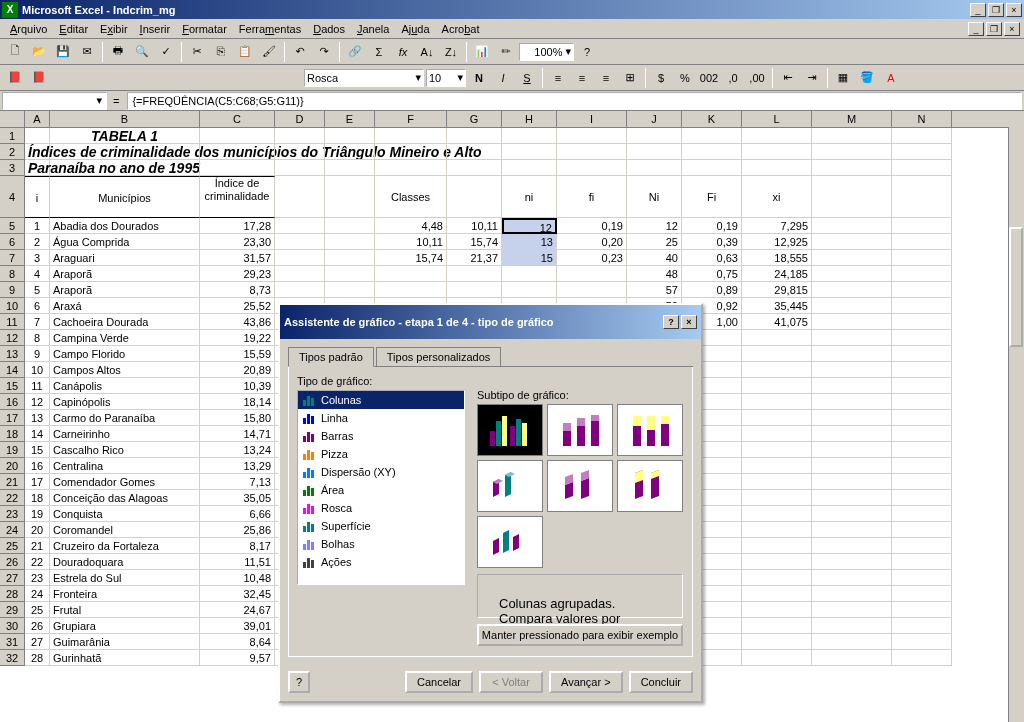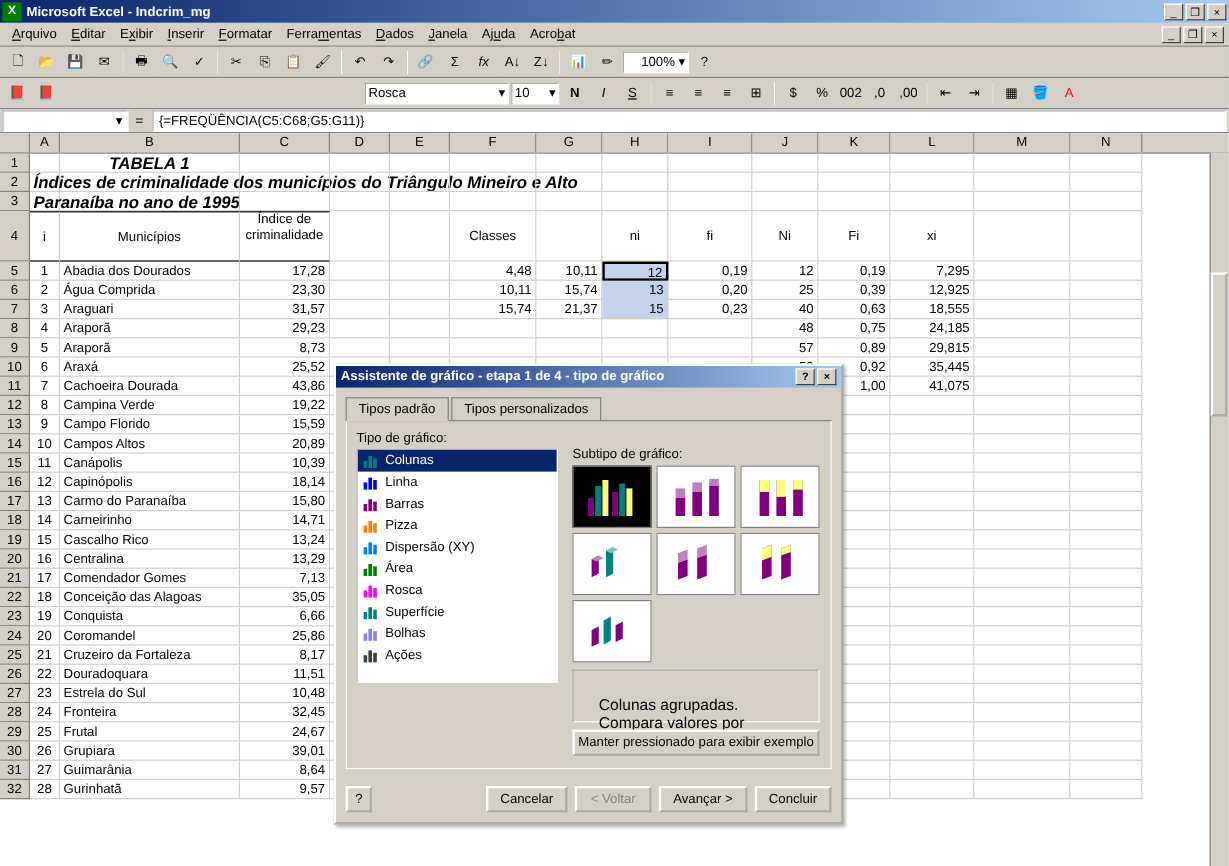--- a/index.html
+++ b/index.html
@@ -43,21 +43,21 @@
 .c-N { width: 60px; }
 .ralign { text-align: right; }
 .calign { text-align: center; }
 .bold { font-weight: bold; }
 .bigbold { font-weight: bold; font-size: 14px; font-style: italic; }
 .bbottom { border-bottom: 1px solid #000; }
 .btop { border-top: 1px solid #000; }
 .selcell { background: #c6d2ec; }
 .activecell { border: 2px solid #000; }
 .dialog { position: absolute; left: 278px; top: 303px; width: 425px; background: #d4d0c8; border: 2px outset #fff; box-shadow: 2px 2px 3px rgba(0,0,0,0.3); }
-.dialog-title { background: linear-gradient(to right, #0a246a, #a6caf0); color: #fff; height: 18px; display: flex; align-items: center; padding: 0 4px; font-weight: bold; font-size: 11px; }
+.dialog-title { background: linear-gradient(to right, #0a246a, #a6caf0); color: #fff; height: 34px; display: flex; align-items: center; padding: 0 4px; font-weight: bold; font-size: 11px; }
 .dialog-title .spacer { flex: 1; }
 .dialog-body { padding: 8px; }
 .tabs { display: flex; border-bottom: 1px solid #808080; }
 .tab { padding: 3px 10px; border: 1px solid #808080; border-bottom: none; background: #d4d0c8; margin-right: 2px; font-size: 11px; position: relative; }
 .tab.active { background: #d4d0c8; border-bottom: 1px solid #d4d0c8; margin-bottom: -1px; }
 .tab-panel { border: 1px solid #fff; border-top: none; padding: 8px; height: 290px; position: relative; }
 .chart-list { border: 1px inset #fff; background: #fff; width: 168px; height: 195px; overflow-y: auto; }
 .chart-list-item { display: flex; align-items: center; padding: 1px 3px; gap: 4px; font-size: 11px; }
 .chart-list-item.sel { background: #0a246a; color: #fff; }
 .chart-icon { width: 16px; height: 16px; display: inline-block; }

